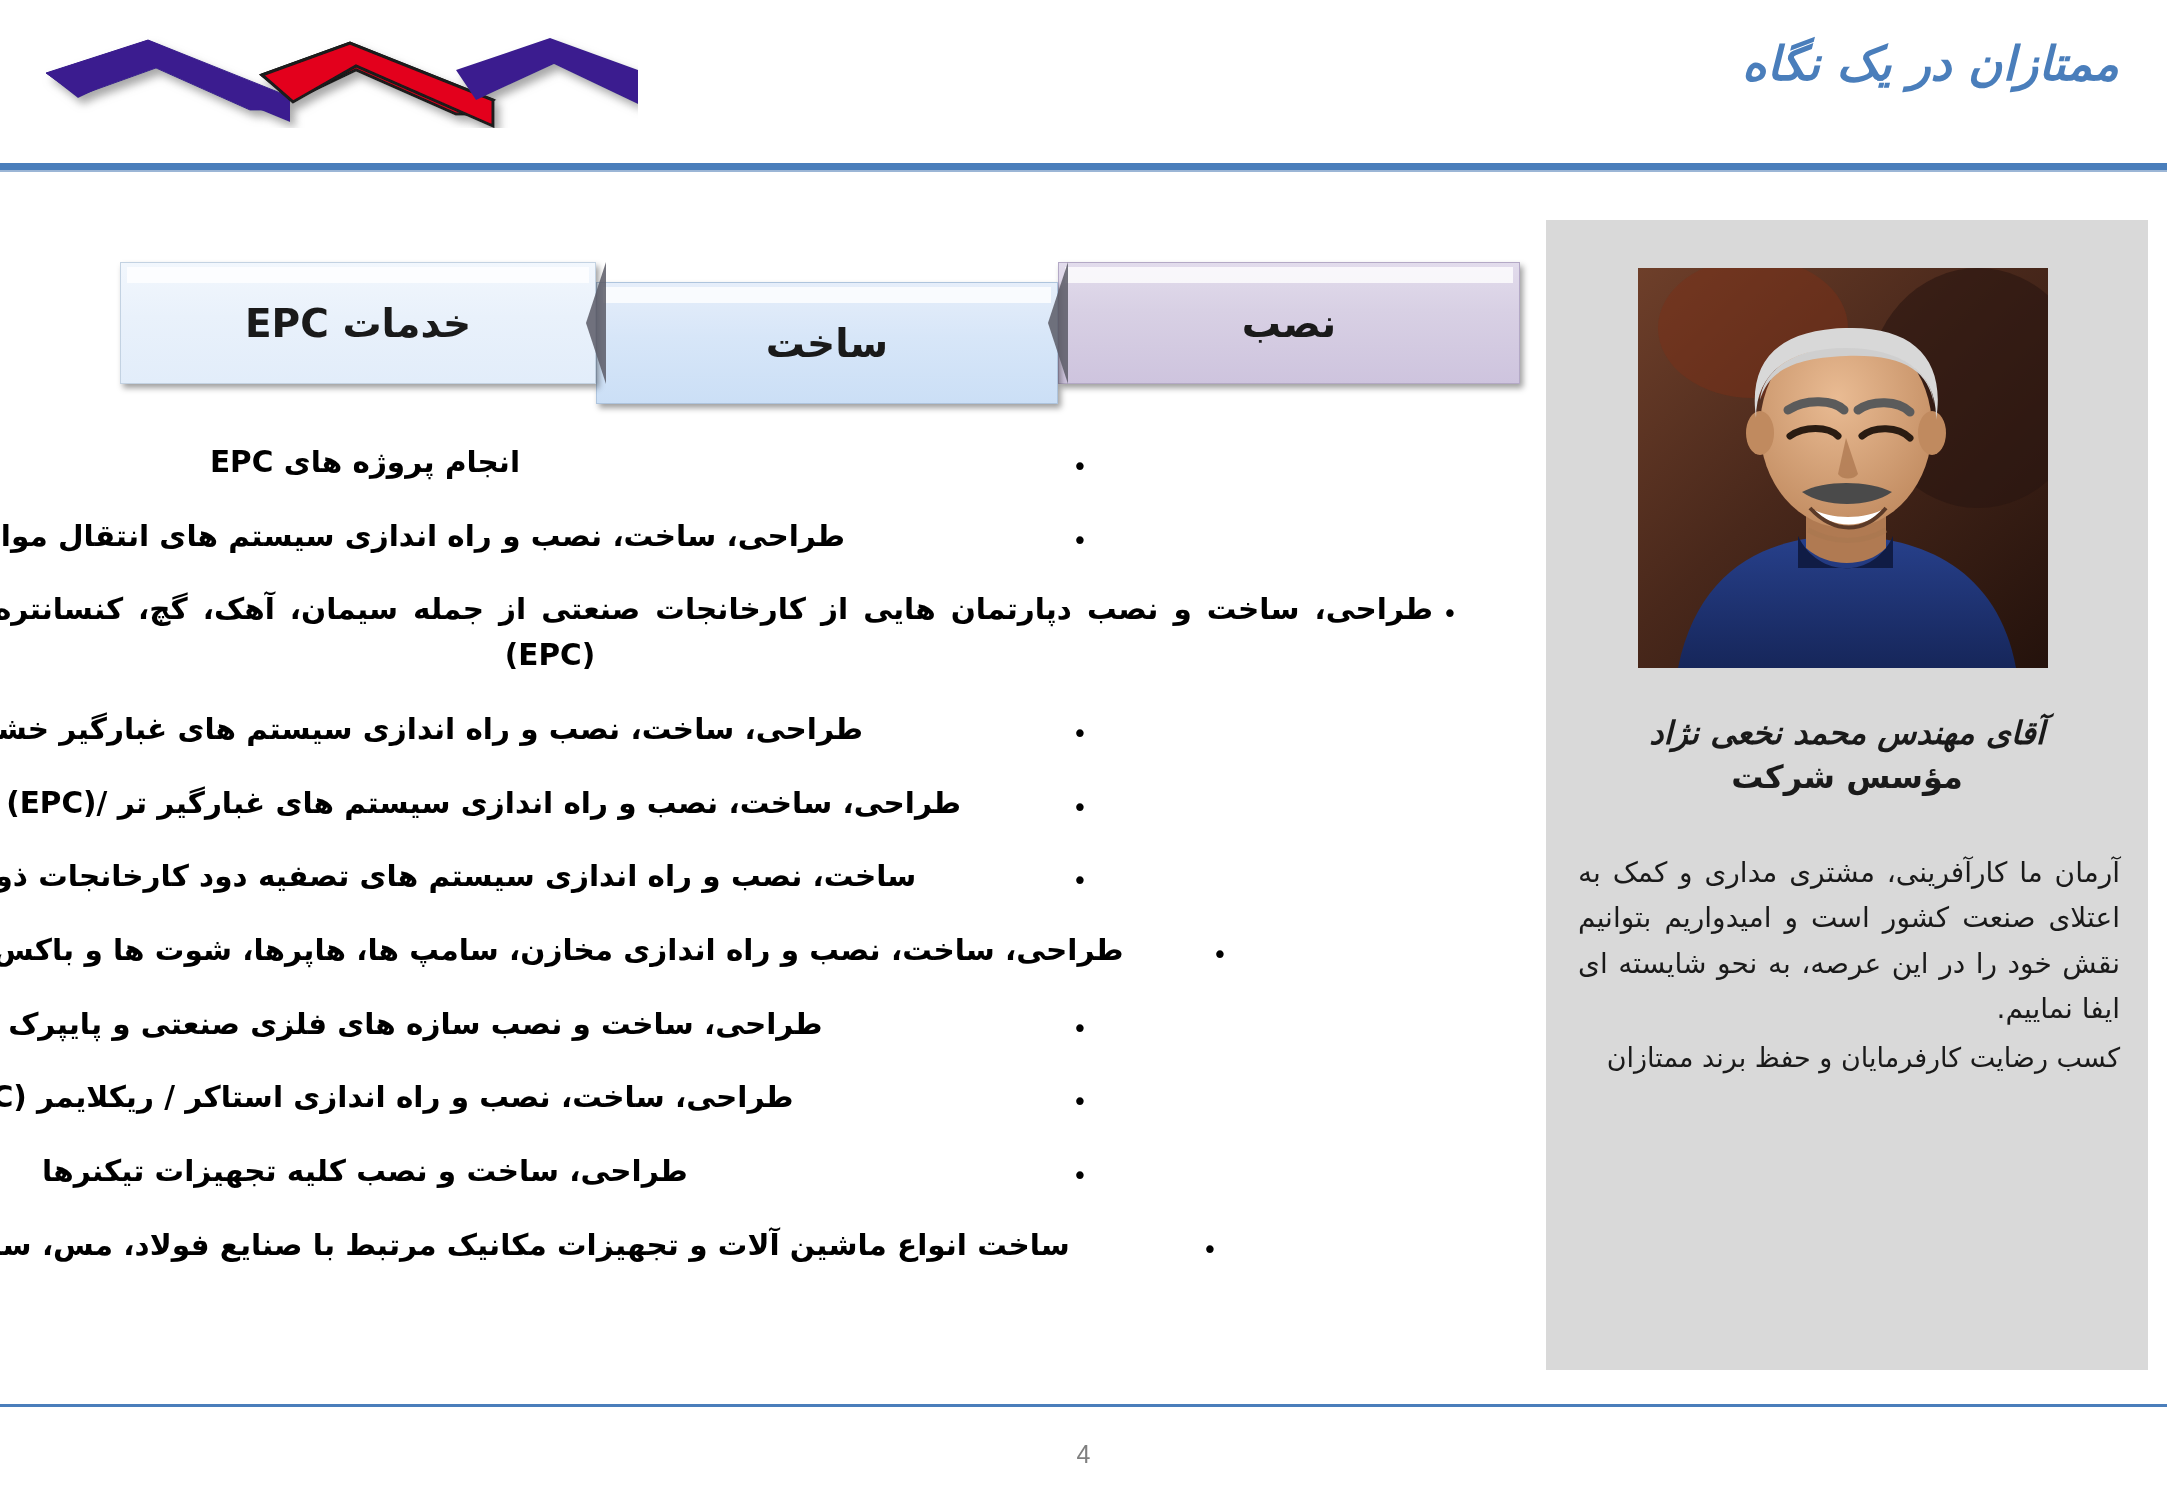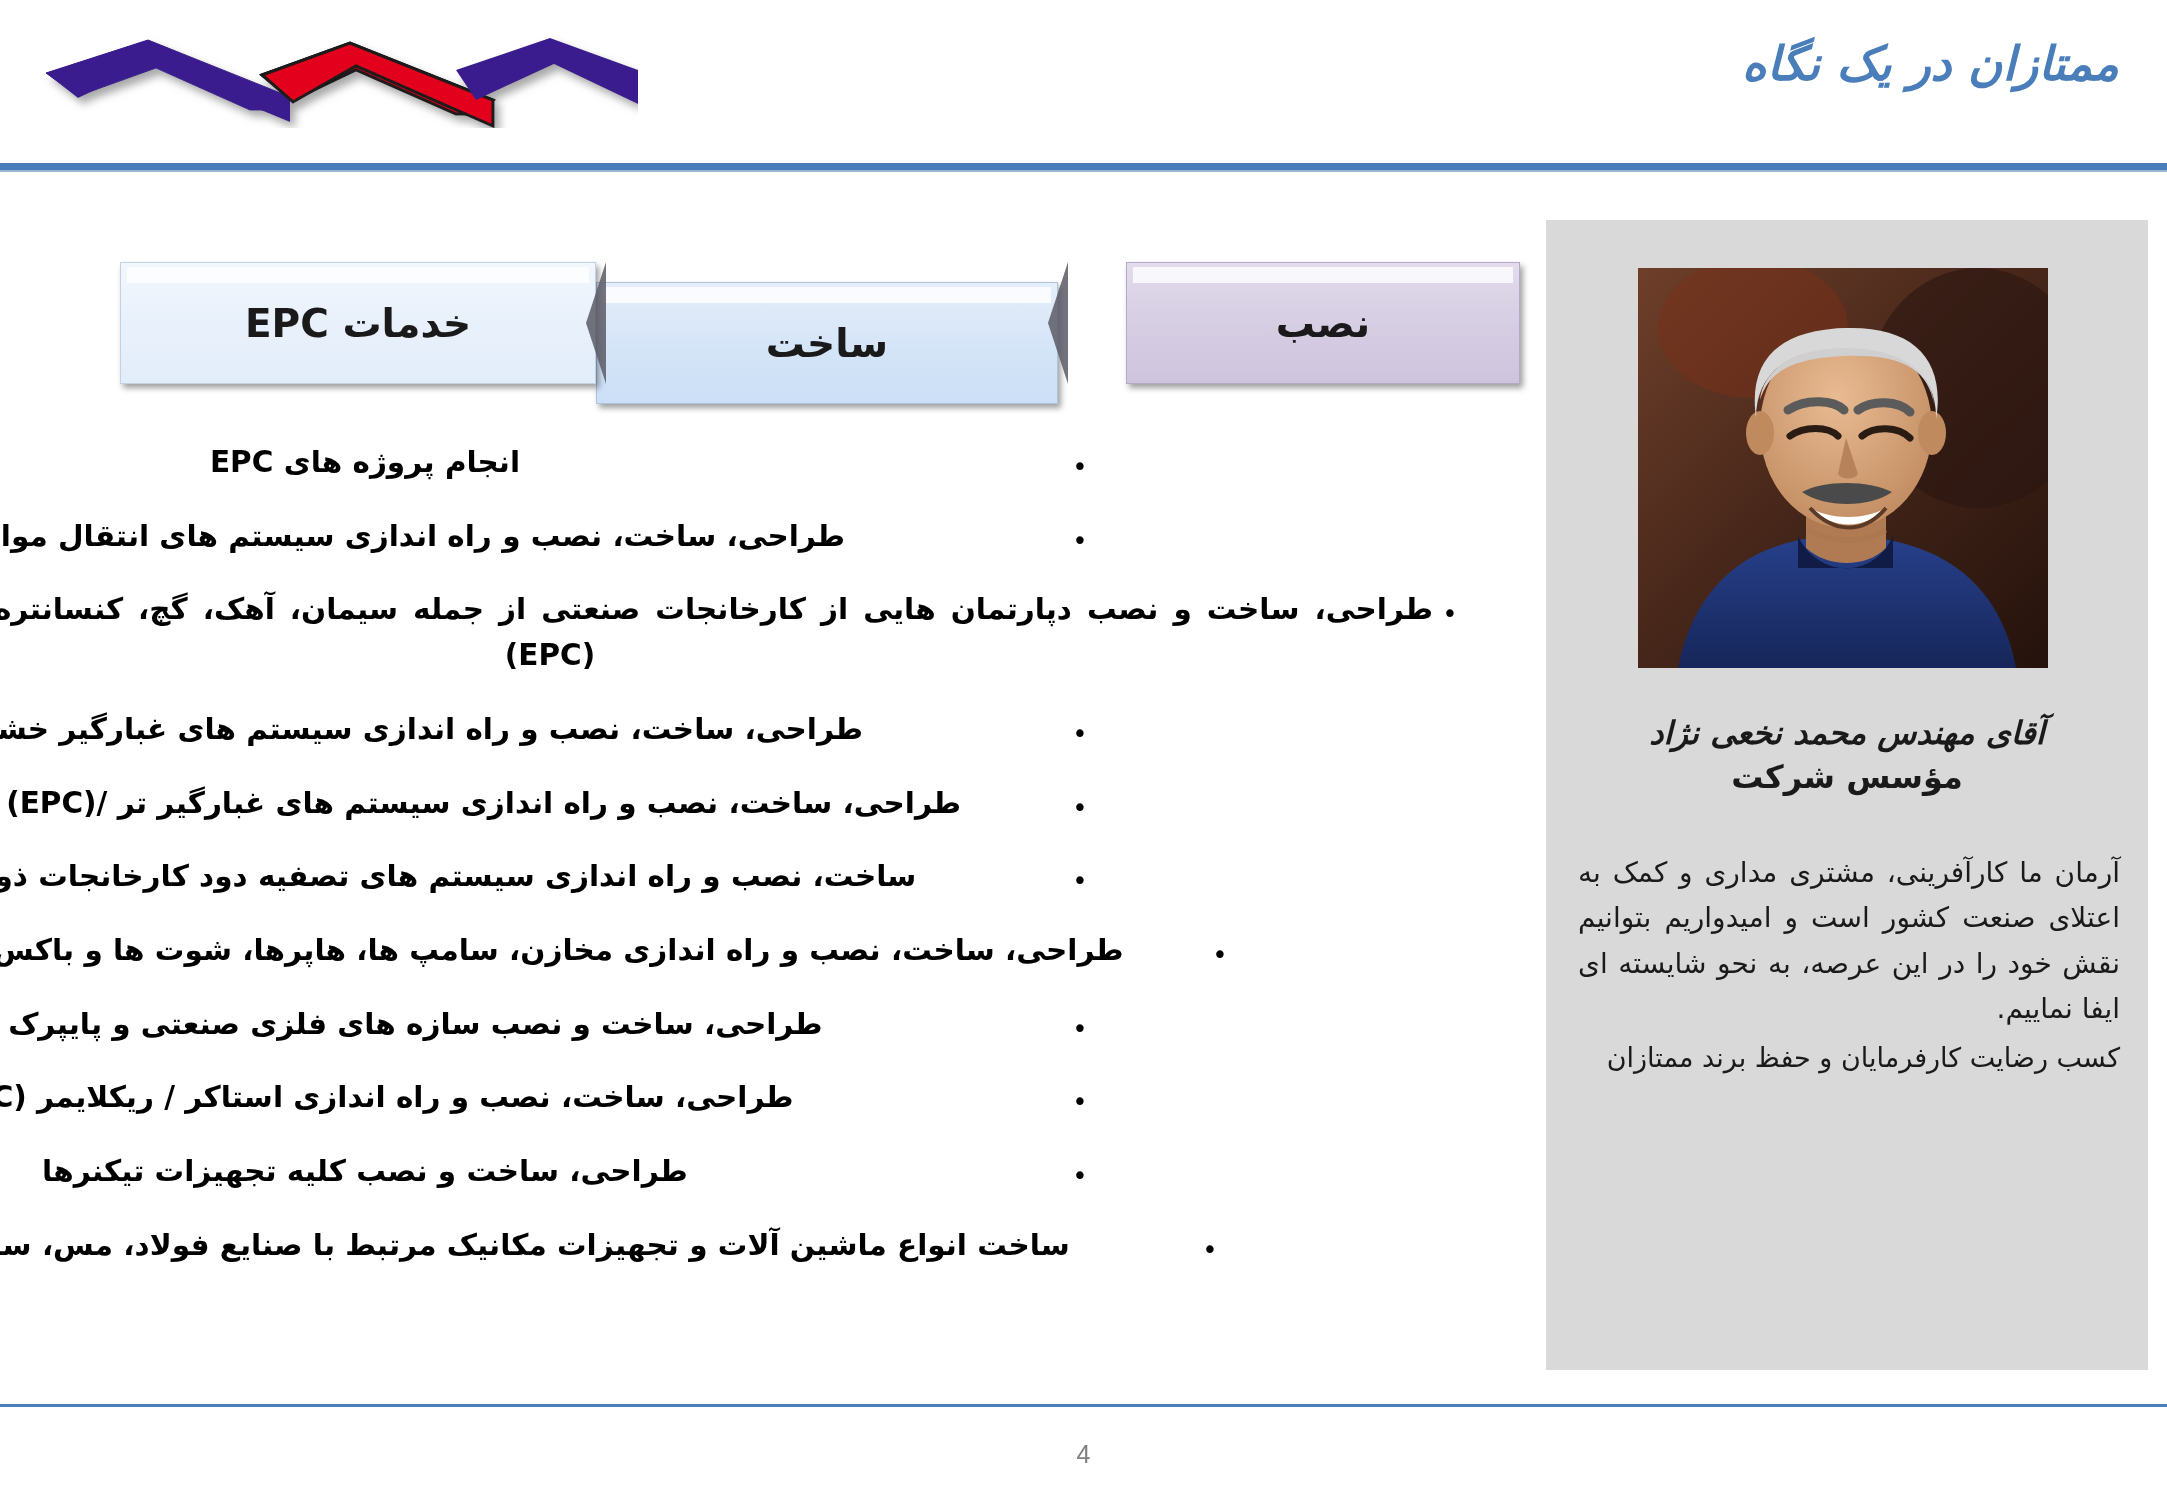--- a/index.html
+++ b/index.html
@@ -110,21 +110,21 @@
   .tab::before {
     content: "";
     position: absolute;
     left: 6px; right: 6px; top: 4px;
     height: 16px;
     background: rgba(255,255,255,0.78);
     z-index: 1;
   }
   .tab-nasb {
     right: 0;
-    width: 394px;
+    width: 462px;
     background: linear-gradient(180deg,#e2dcec 0%, #d8d0e4 40%, #cec4de 100%);
     border-color: #b4a9c6;
   }
   .tab-sakht {
     right: 462px;
     width: 462px;
     background: linear-gradient(180deg,#e6eefa 0%, #d7e6f8 45%, #cbdff6 100%);
     border-color: #aec4dd;
     margin-top: 20px;
   }

